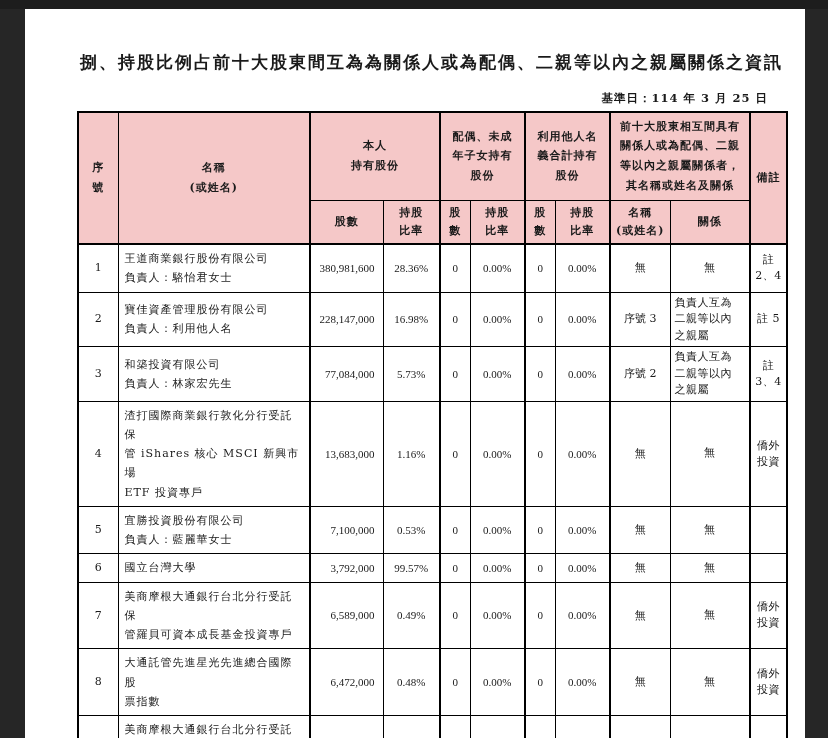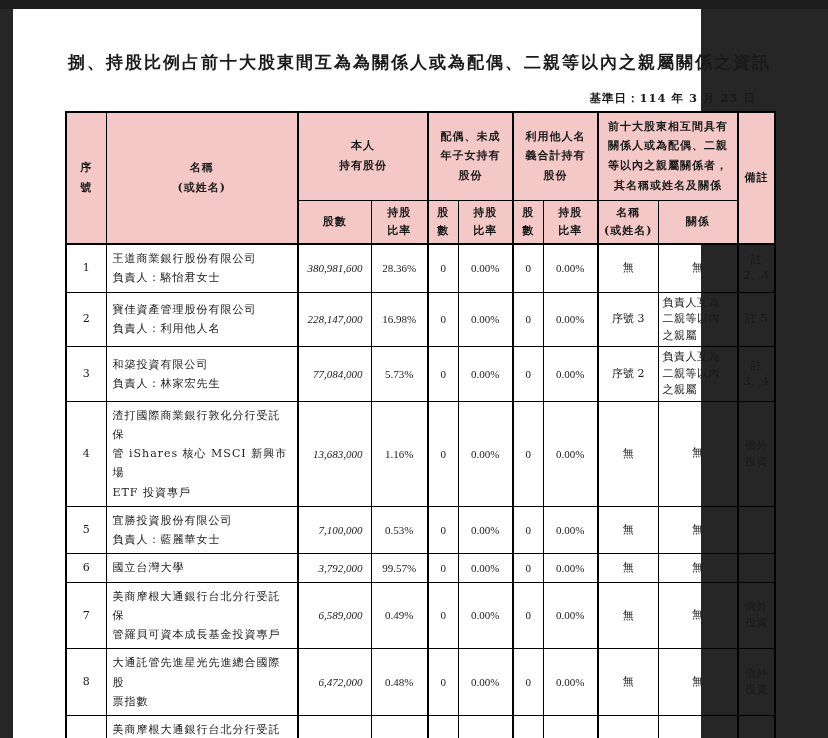--- a/index.html
+++ b/index.html
@@ -4,21 +4,21 @@
 <style>
   * { margin:0; padding:0; box-sizing:border-box; }
   html,body { width:828px; height:738px; overflow:hidden; }
   body {
     background:#262626;
     font-family:"DejaVu Serif","Liberation Serif",serif;
     color:#1a1a1a;
   }
   .backdrop-top { position:absolute; left:0; top:0; width:828px; height:9px; background:#1d1d1d; }
   .page {
-    position:absolute; left:13px; top:9px; width:688px; height:729px;
+    position:absolute; left:25px; top:9px; width:780px; height:729px;
     background:#ffffff;
   }
   .doc-header { width:709px; margin-left:52px; }
   .doc-title {
     margin-top:42px;
     text-align:center;
     font-size:17px;
     font-weight:bold;
     letter-spacing:2px;
     white-space:nowrap;
@@ -54,21 +54,21 @@
   }
   thead tr.group-row th { height:88px; }
   thead tr.sub-row th { height:44px; line-height:1.6; }
   thead { border-bottom:2px solid #000; }
   .bl2 { border-left:2px solid #000 !important; }
   td.c { text-align:center; }
   td.l { text-align:left; }
   td.r { text-align:right; }
   td.name { padding:4px 6px; line-height:1.75; letter-spacing:1px; }
   td.num { font-family:"Liberation Serif","DejaVu Serif",serif; font-size:11.5px; padding:3px 2px; }
-  td.r.num { padding-right:8px;font-style:italic; }
+  td.r.num { padding-right:8px; }
   td.rel { padding:2px 4px; line-height:1.5; letter-spacing:0.5px; }
   td.remark { line-height:1.45; letter-spacing:0.5px; padding:2px 1px; }
   td.cellpad { padding:3px 2px; line-height:1.6; }
 </style>
 </head>
 <body>
 
 <div class="backdrop-top"></div>
 
 <div class="page">

